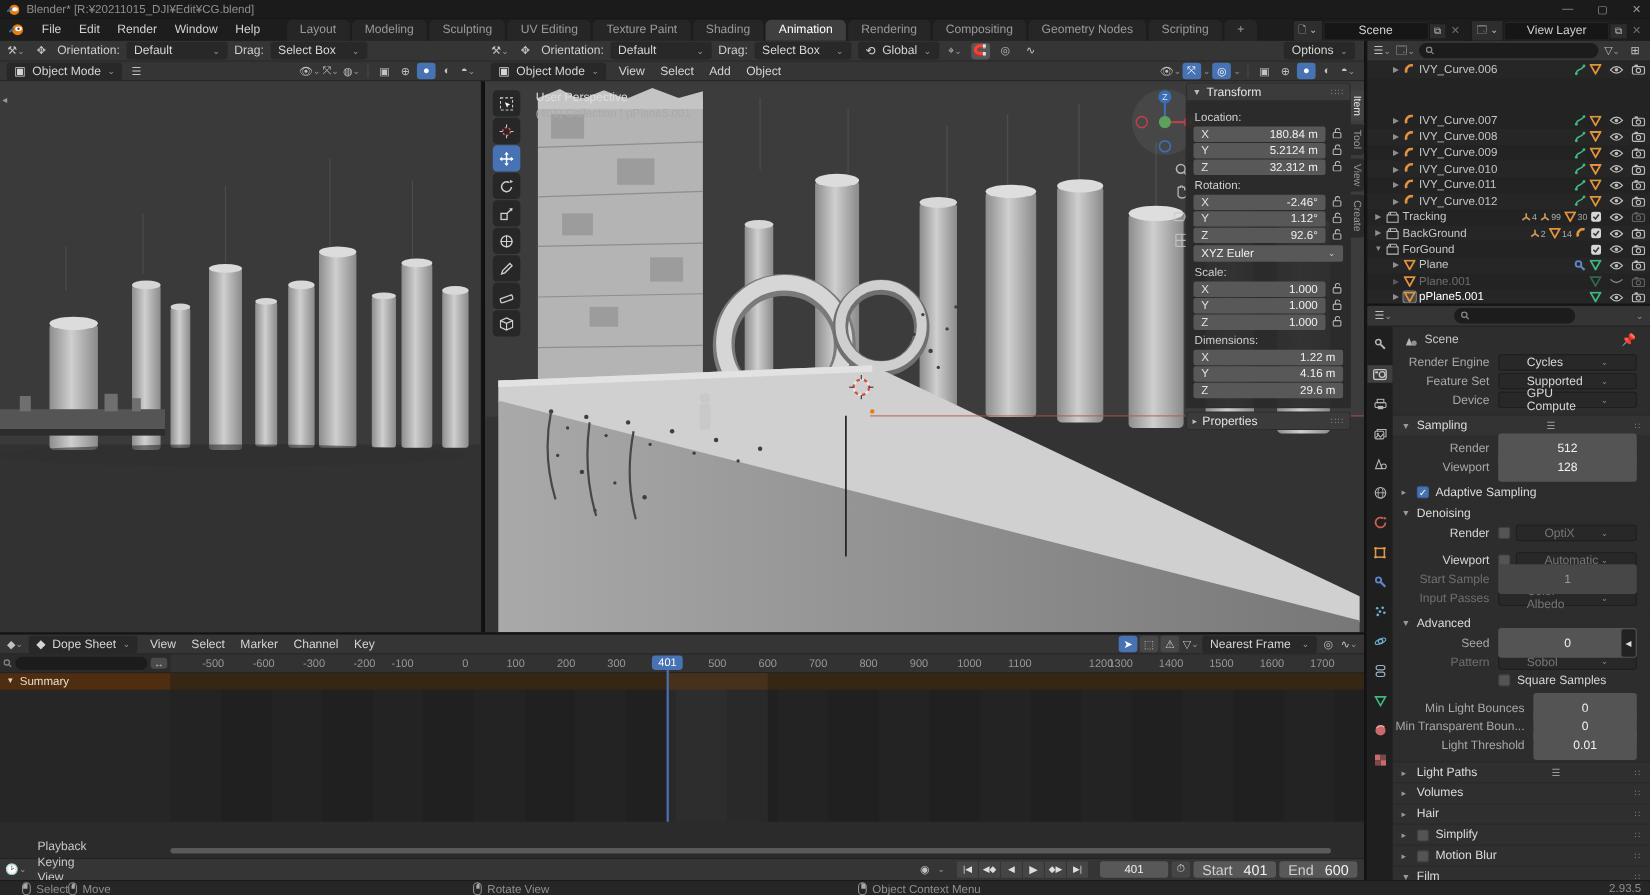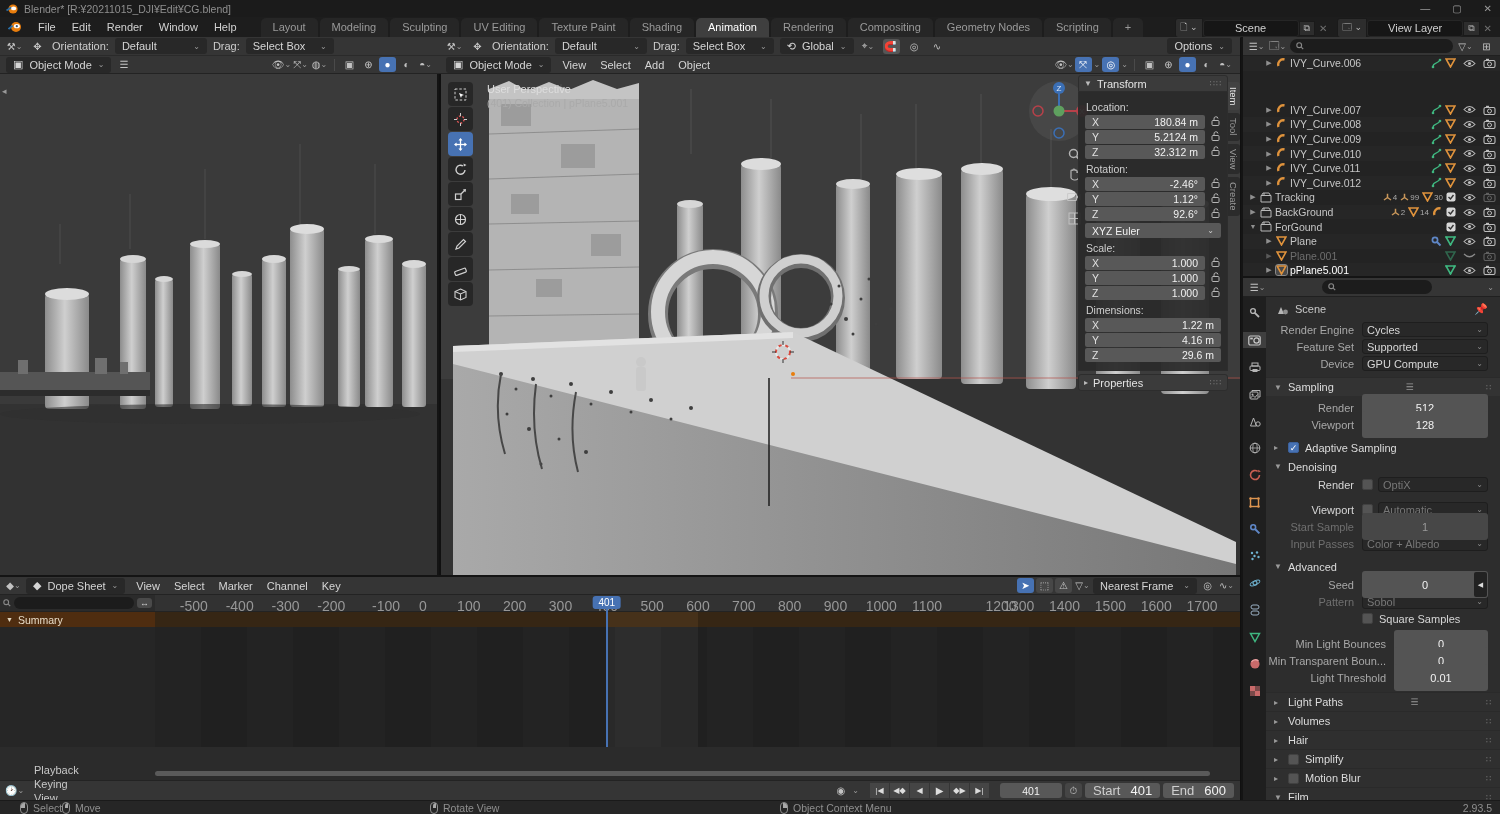--- a/index.html
+++ b/index.html
@@ -82,35 +82,35 @@
   
   #props { background:#2d2d2d; overflow:hidden; font-size:11px; }
   #props-header { height:19px; background:#353535; border-bottom:1px solid #202020; display:flex; align-items:center; gap:6px; padding:0 6px; }
   #prail { position:absolute; left:0; top:19px; width:23px; bottom:0; background:#1f1f1f; display:flex; flex-direction:column; align-items:center; padding-top:8px; gap:11px; }
   .rico { width:23px; height:16px; display:flex; align-items:center; justify-content:center; }
   .rico.active { background:#3f3f3f; }
   #pcontent { position:absolute; left:23px; right:0; top:19px; bottom:0; overflow:hidden; }
   .prow { display:flex; align-items:center; height:17px; padding-right:12px; }
   .plabel { flex:0 0 96px; text-align:right; color:#a8a8a8; padding-right:8px; white-space:nowrap; overflow:hidden; }
   .plabel.dis { color:#6f6f6f; }
-  .pdrop { flex:1; background:#282828; border:1px solid #1e1e1e; border-radius:3px; height:15px; display:flex; align-items:center; padding:0 4px; color:#d8d8d8; }
+  .pdrop { flex:1; background:#282828; border:1px solid #1e1e1e; border-radius:3px; height:15px; display:flex; align-items:center; padding:0 25px; color:#d8d8d8; }
   .pdrop.dis { color:#777; }
   .pdrop .car { margin-left:auto; font-size:8px; color:#888; }
   .pfield { flex:1; background:#545454; border-radius:3px; height:27px; display:flex; align-items:center; justify-content:center; color:#f2f2f2; position:relative; }
   .pfield.dis { background:#474747; color:#999; }
   .psec { height:19px; display:flex; align-items:center; gap:6px; padding:0 8px; background:#333333; border-top:1px solid #2a2a2a; color:#dcdcdc; }
   .psec .ar { font-size:8px; color:#9a9a9a; width:8px; }
   .cb { width:11px; height:11px; border-radius:2px; background:#545454; border:1px solid #414141; display:inline-flex; align-items:center; justify-content:center; font-size:9px; color:#fff; }
   .cb.on { background:#4772b3; border-color:#3c619c; }
   .keybtn { position:absolute; right:1px; top:1px; bottom:1px; width:13px; background:#222; border-radius:2px; color:#ddd; font-size:7px; display:flex; align-items:center; justify-content:center; }
 
   
   #dope { background:#2b2b2b; }
   #dope-ruler { position:absolute; left:0; top:18px; height:17px; right:0; background:#323232; border-bottom:1px solid #232323; }
-  .rtick { position:absolute; top:3px; font-size:14px; color:#979797; transform:translateX(-50%); }
+  .rtick { position:absolute; top:3px; font-size:10px; color:#979797; transform:translateX(-50%); }
   #cf-line { position:absolute; width:2px; background:#4772b3; }
   #cf-badge { position:absolute; background:#4772b3; color:#fff; font-size:10px; border-radius:3px; padding:1px 6px; transform:translateX(-50%); }
   #dope-search { position:absolute; left:0; top:18px; width:155px; height:17px; background:#2b2b2b; display:flex; align-items:center; gap:3px; padding:0 3px; border-bottom:1px solid #232323; }
   .sumrow { position:absolute; height:15px; display:flex; align-items:center; }
   #scrollbar-h { position:absolute; height:5px; background:#5a5a5a; border-radius:3px; }
 
   
   #playbar { background:#353535; border-top:1px solid #232323; display:flex; align-items:center; font-size:11px; gap:4px; padding:0 6px; }
   .tsp { width:19px; height:15px; background:#454545; display:flex; align-items:center; justify-content:center; font-size:8px; color:#ddd; }
   .tsp.play { background:#454545; font-size:10px; }
@@ -1539,24 +1539,24 @@
       <svg width="8" height="8" viewBox="0 0 10 10">
           <circle cx="4" cy="4" r="3" fill="none" stroke="#888" stroke-width="1.4"></circle>
           <line x1="6.5" y1="6.5" x2="9" y2="9" stroke="#888" stroke-width="1.4"></line>
         </svg>
       <span style="flex:1;background:#1c1c1c;height:12px;border-radius:7px;"></span>
       <span style="background:#4a4a4a;border-radius:3px;font-size:9px;color:#ccc;padding:0 3px;">↔</span>
     </div>
 
     <div id="dope-ruler" style="left:155px;">
         <span class="rtick" style="left:38.8px">-500</span>
-        <span class="rtick" style="left:84.7px">-400</span>
+        <span class="rtick" style="left:84.7px">-600</span>
         <span class="rtick" style="left:130.5px">-300</span>
         <span class="rtick" style="left:176.3px">-200</span>
-        <span class="rtick" style="left:231px">-100</span>
+        <span class="rtick" style="left:211px">-100</span>
         <span class="rtick" style="left:268.0px">0</span>
         <span class="rtick" style="left:313.8px">100</span>
         <span class="rtick" style="left:359.7px">200</span>
         <span class="rtick" style="left:405.5px">300</span>
         <span class="rtick" style="left:451.3px">400</span>
         <span class="rtick" style="left:497.1px">500</span>
         <span class="rtick" style="left:543.0px">600</span>
         <span class="rtick" style="left:588.8px">700</span>
         <span class="rtick" style="left:634.6px">800</span>
         <span class="rtick" style="left:680.5px">900</span>

